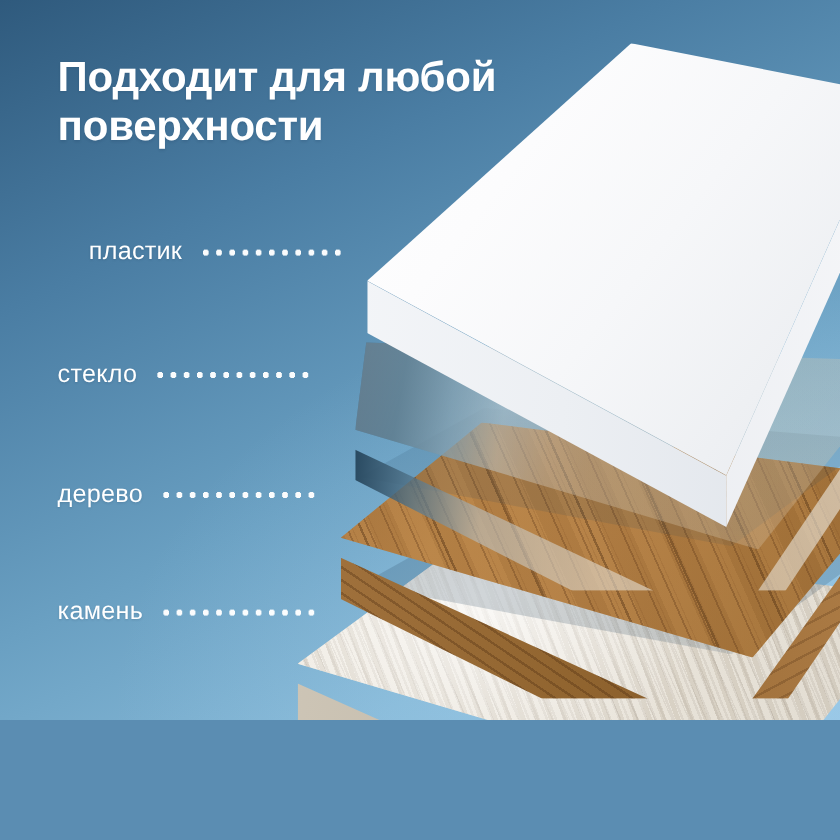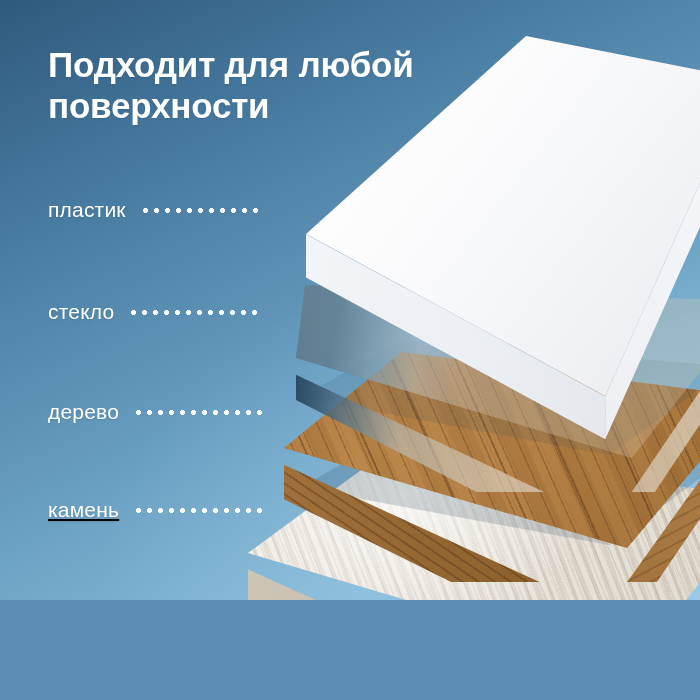--- a/index.html
+++ b/index.html
@@ -43,24 +43,24 @@
     color:#ffffff;font-size:21px;font-weight:400;letter-spacing:.2px;
     white-space:nowrap;
     text-shadow:0 1px 2px rgba(20,50,75,.18);
   }
   .leader{
     display:block;height:5px;
     background-image:radial-gradient(circle, #ffffff 42%, rgba(255,255,255,0) 46%);
     background-size:11px 5px;background-repeat:repeat-x;background-position:left center;
     opacity:.97;
   }
-  .r0{top:196px;}  .r0 .leader{width:120px;}
+  .r0{top:196px;margin-left:26px;}  .r0 .leader{width:120px;}
   .r1{top:298px;}  .r1 .leader{width:132px;}
   .r2{top:398px;}  .r2 .leader{width:132px;}
-  .r3{top:496px;text-decoration:underline;}  .r3 .leader{width:132px;}
+  .r3{top:496px;}  .r3 .leader{width:132px;}
 
   
   .slab{position:absolute;z-index:10;}
   .slab .face{position:absolute;}
 
   
   #stone{left:248px;top:452px;width:520px;height:250px;z-index:11;}
   #stone .top{
     left:0;top:0;width:520px;height:215px;
     clip-path:polygon(26.5% 0%, 100% 21%, 74% 100%, 0% 47%);

